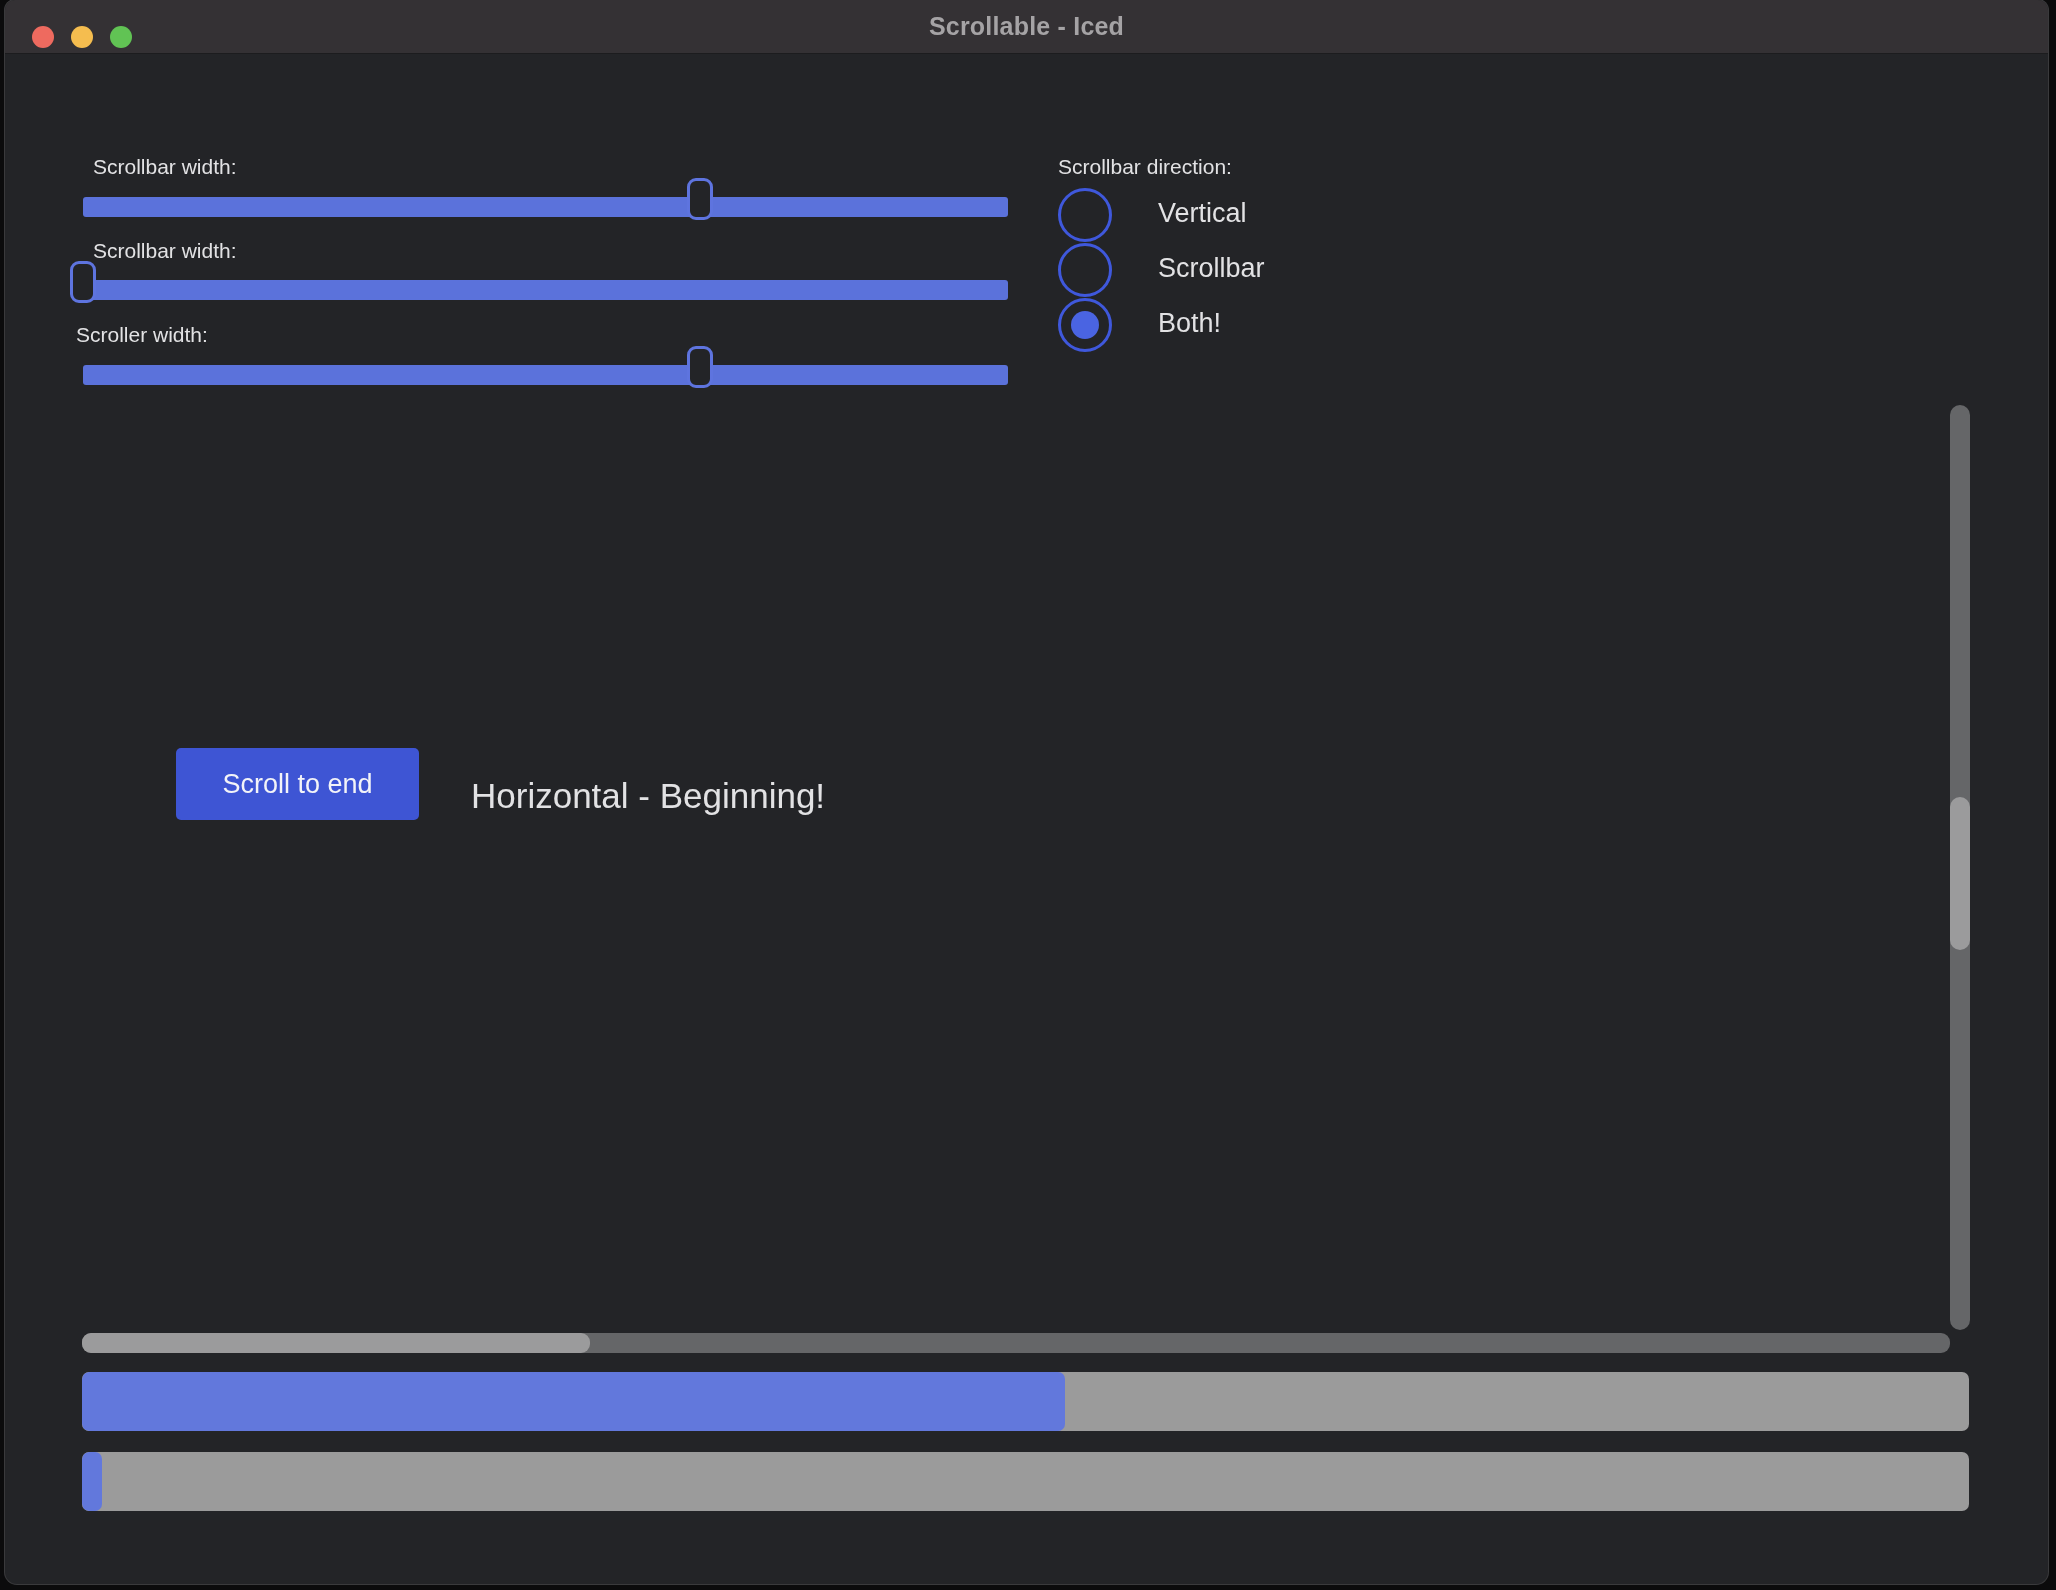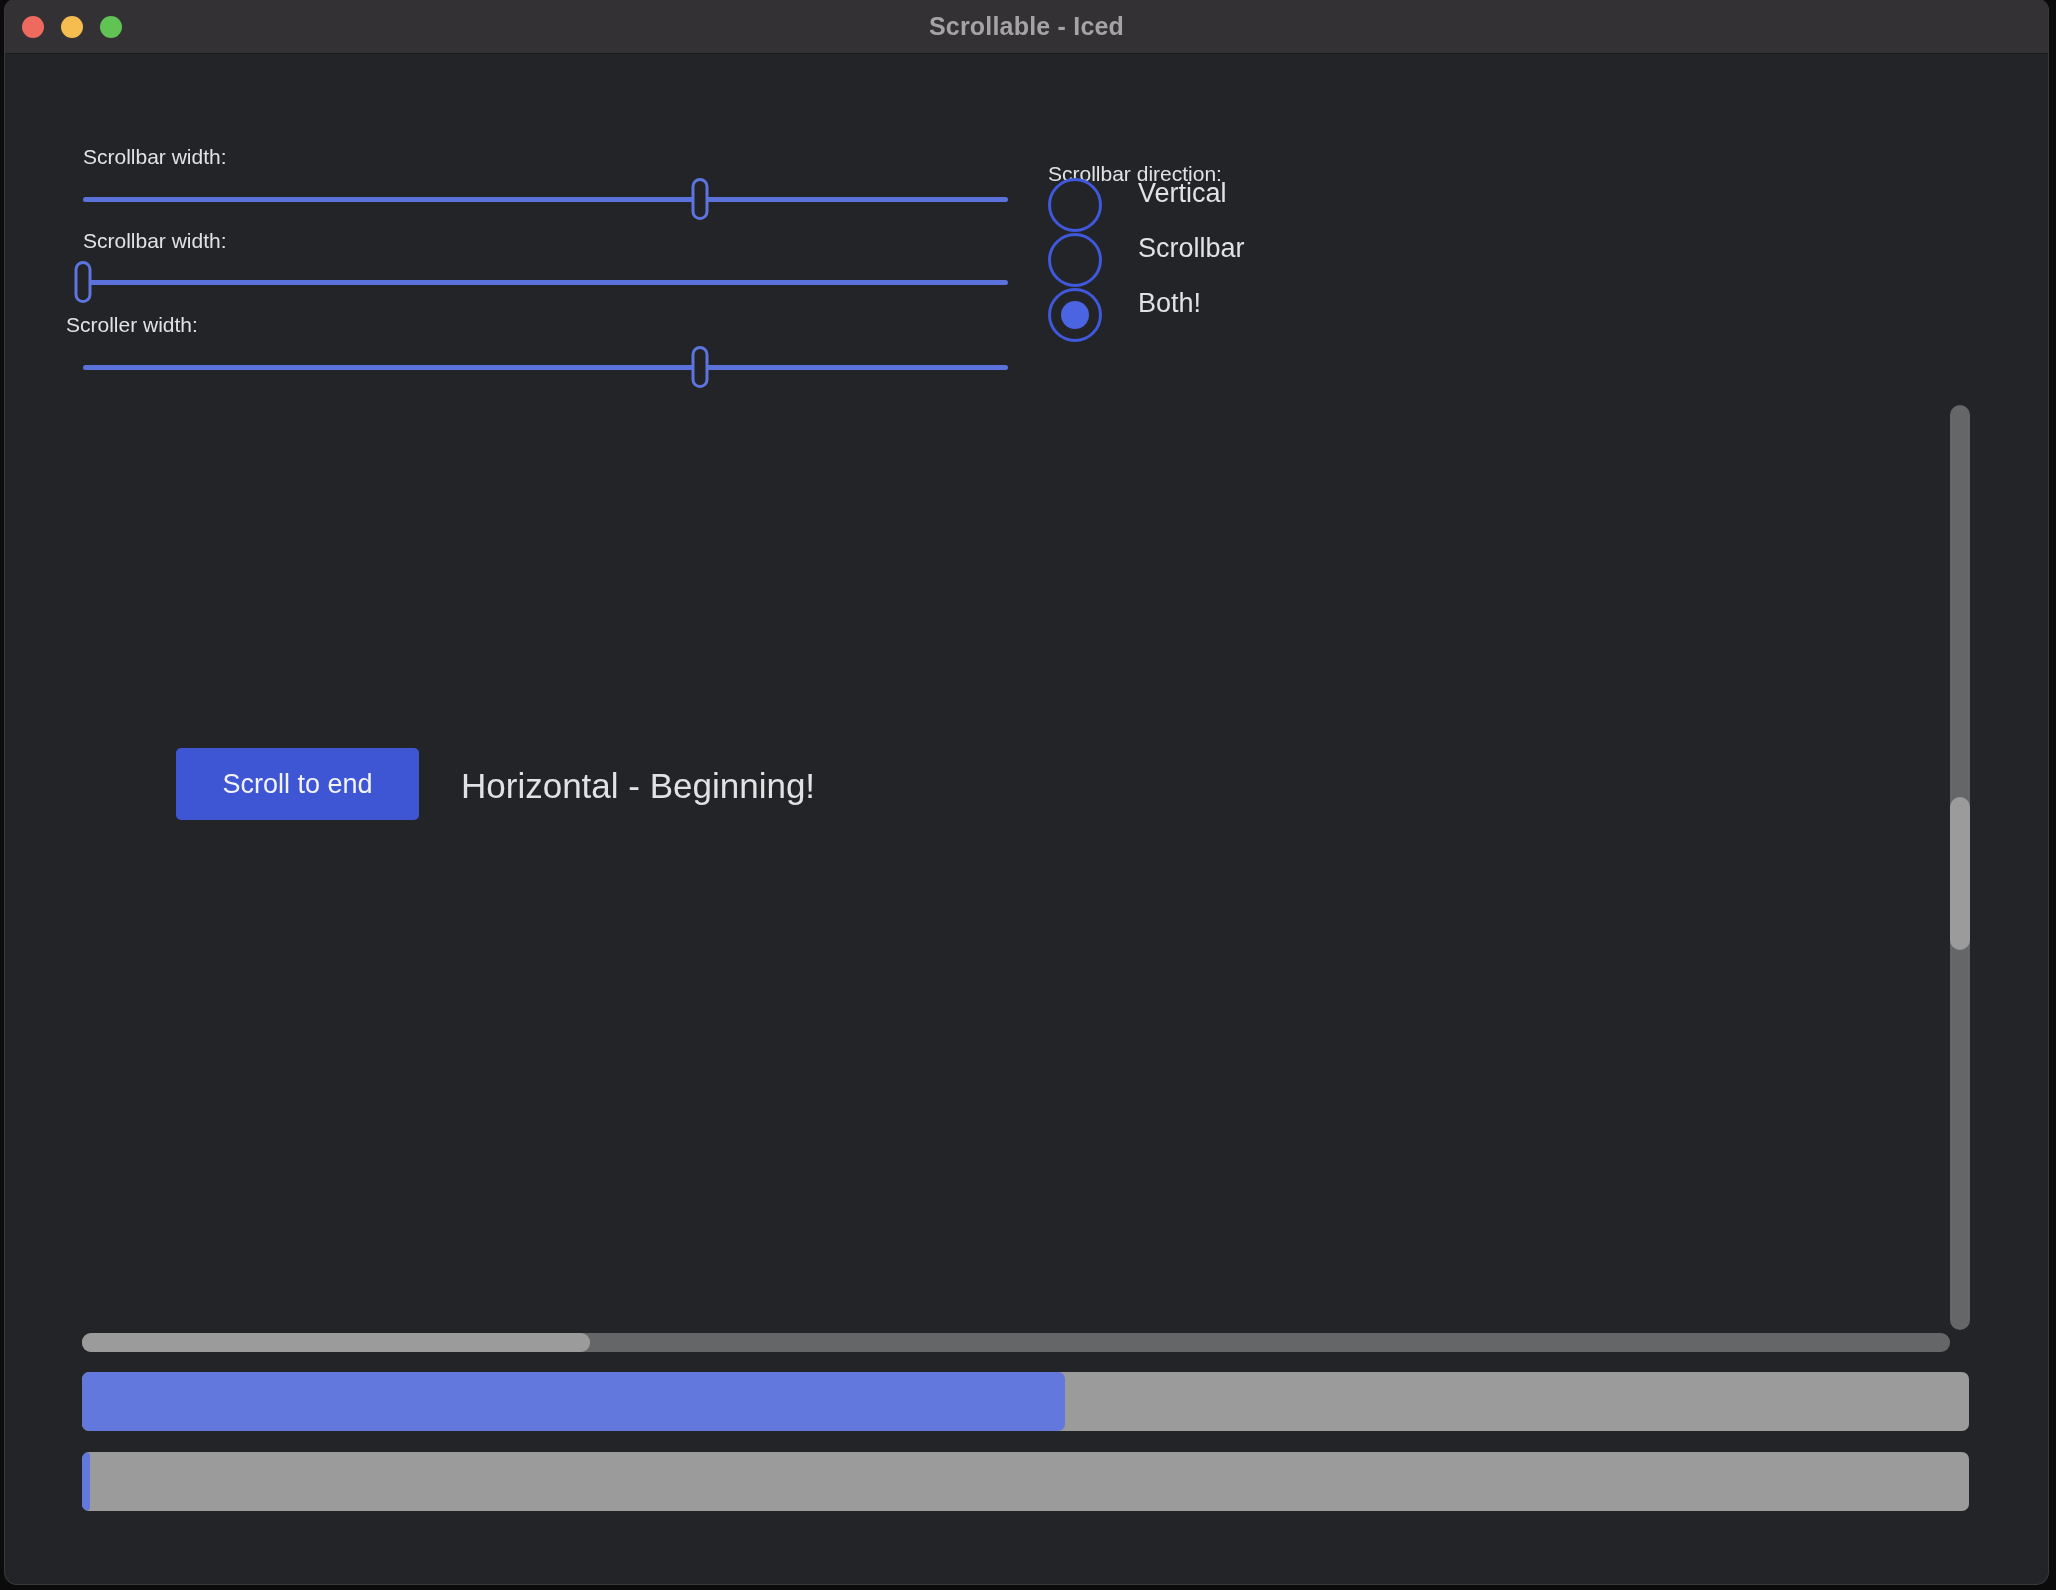--- a/index.html
+++ b/index.html
@@ -13,21 +13,21 @@
     --scrollbar-scroller:#9B9B9C;
     --progress-track:#9B9B9B;
     --background:#232427;
     --titlebar:#343134;
     --text:#E2E2E4;
     --title-text:#A5A3A5;
     --traffic-red:#EE6A5F;
     --traffic-yellow:#F5BD4F;
     --traffic-green:#61C354;
   }
-  *{margin:0;padding:0;box-sizing:border-box;}
+  *{margin:0;padding:10px;box-sizing:border-box;}
   html,body{width:2056px;height:1590px;overflow:hidden;background:#0b0b0c;
     font-family:"Liberation Sans", sans-serif;}
   .window{position:absolute;left:5px;right:8px;top:0;bottom:6px;
     background:var(--background);border-radius:10px 10px 12px 12px;
     box-shadow:0 0 0 1px #3a3a3c;overflow:hidden;}
   .titlebar{position:absolute;left:0;right:0;top:0;height:54px;
     background:var(--titlebar);border-bottom:1px solid #1c1c1e;
     display:flex;align-items:center;justify-content:center;}
   .traffic{position:absolute;left:17px;top:16px;display:flex;gap:17px;}
   .light{width:22px;height:22px;border-radius:50%;}
@@ -96,21 +96,21 @@
       <span class="rail"></span>
       <span class="handle" style="left: 0%;"></span>
     </div>
 
     <span class="label" style="left:61px;top:253px">Scroller width:</span>
     <div class="slider" style="left:78px;top:292px">
       <span class="rail"></span>
       <span class="handle" style="left: 66.7%;"></span>
     </div>
 
-    <span class="label" style="left:1043px;top:102px">Scrollbar direction:</span>
+    <span class="label" style="left:1043px;top:85px">Scrollbar direction:</span>
 
     <div class="radio-row" style="top:124px">
       <span class="radio-circle">
         
       </span>
       <span class="radio-label">Vertical</span>
     </div>
 
     <div class="radio-row" style="top:179px">
       <span class="radio-circle">

